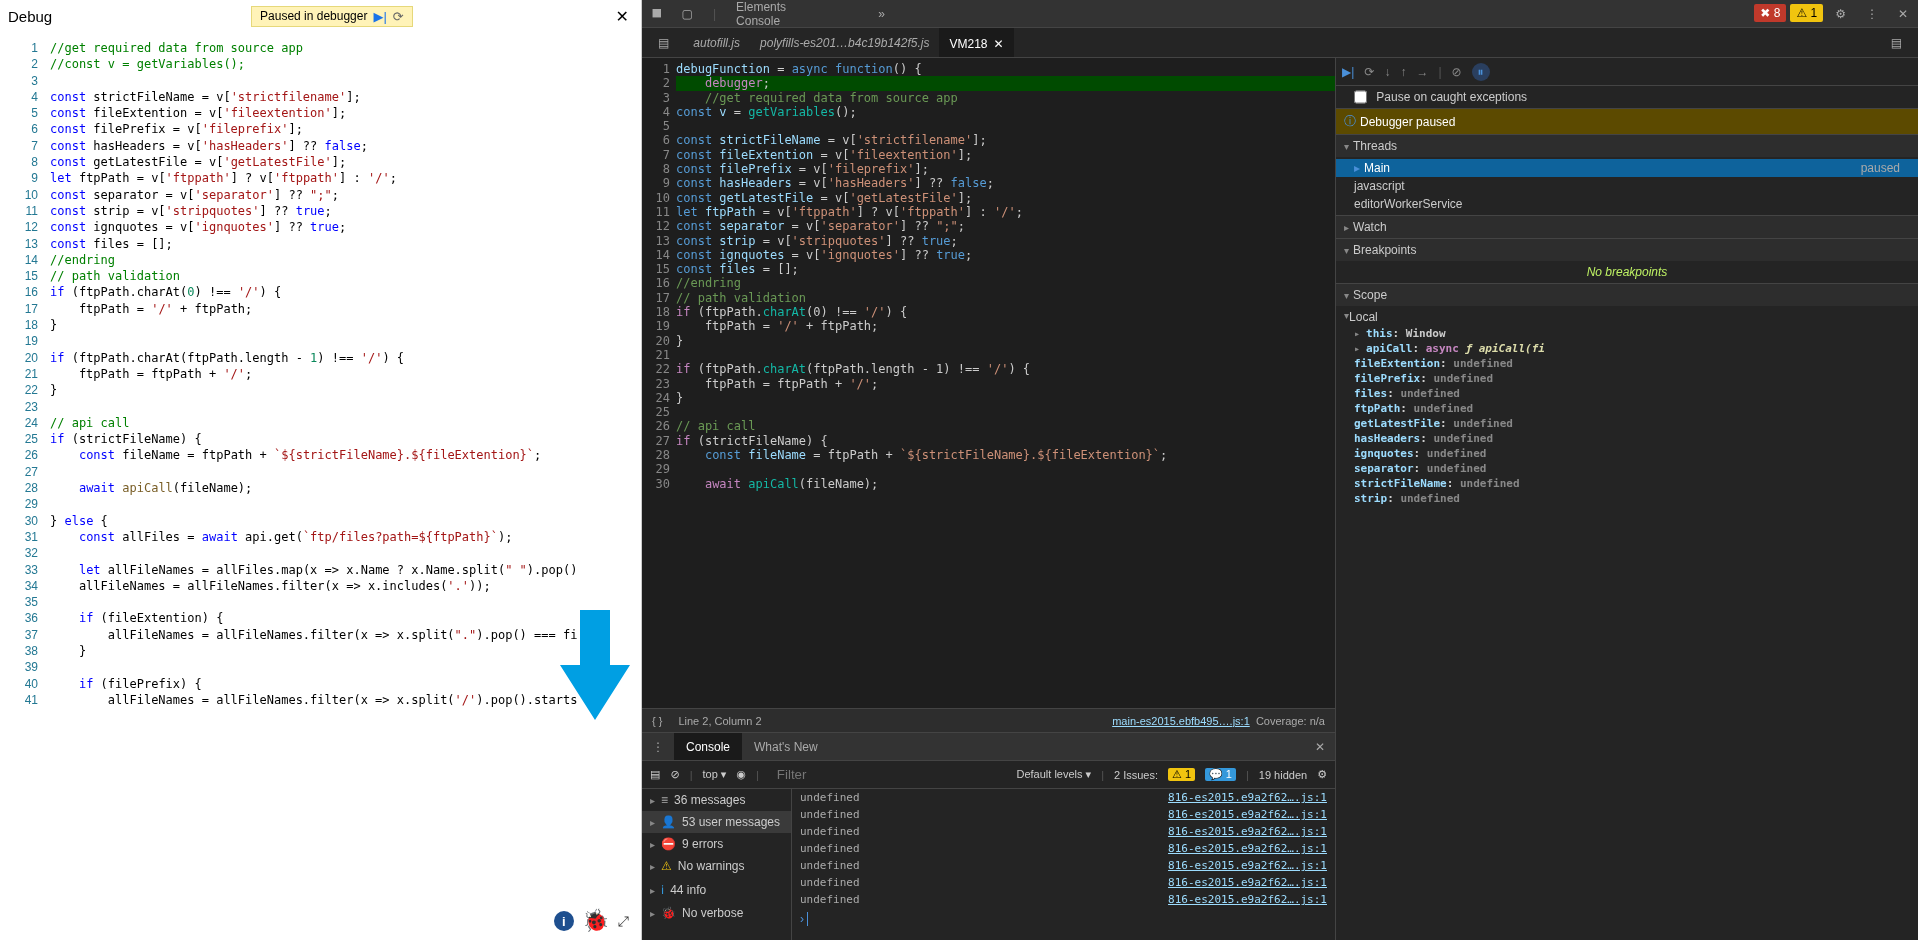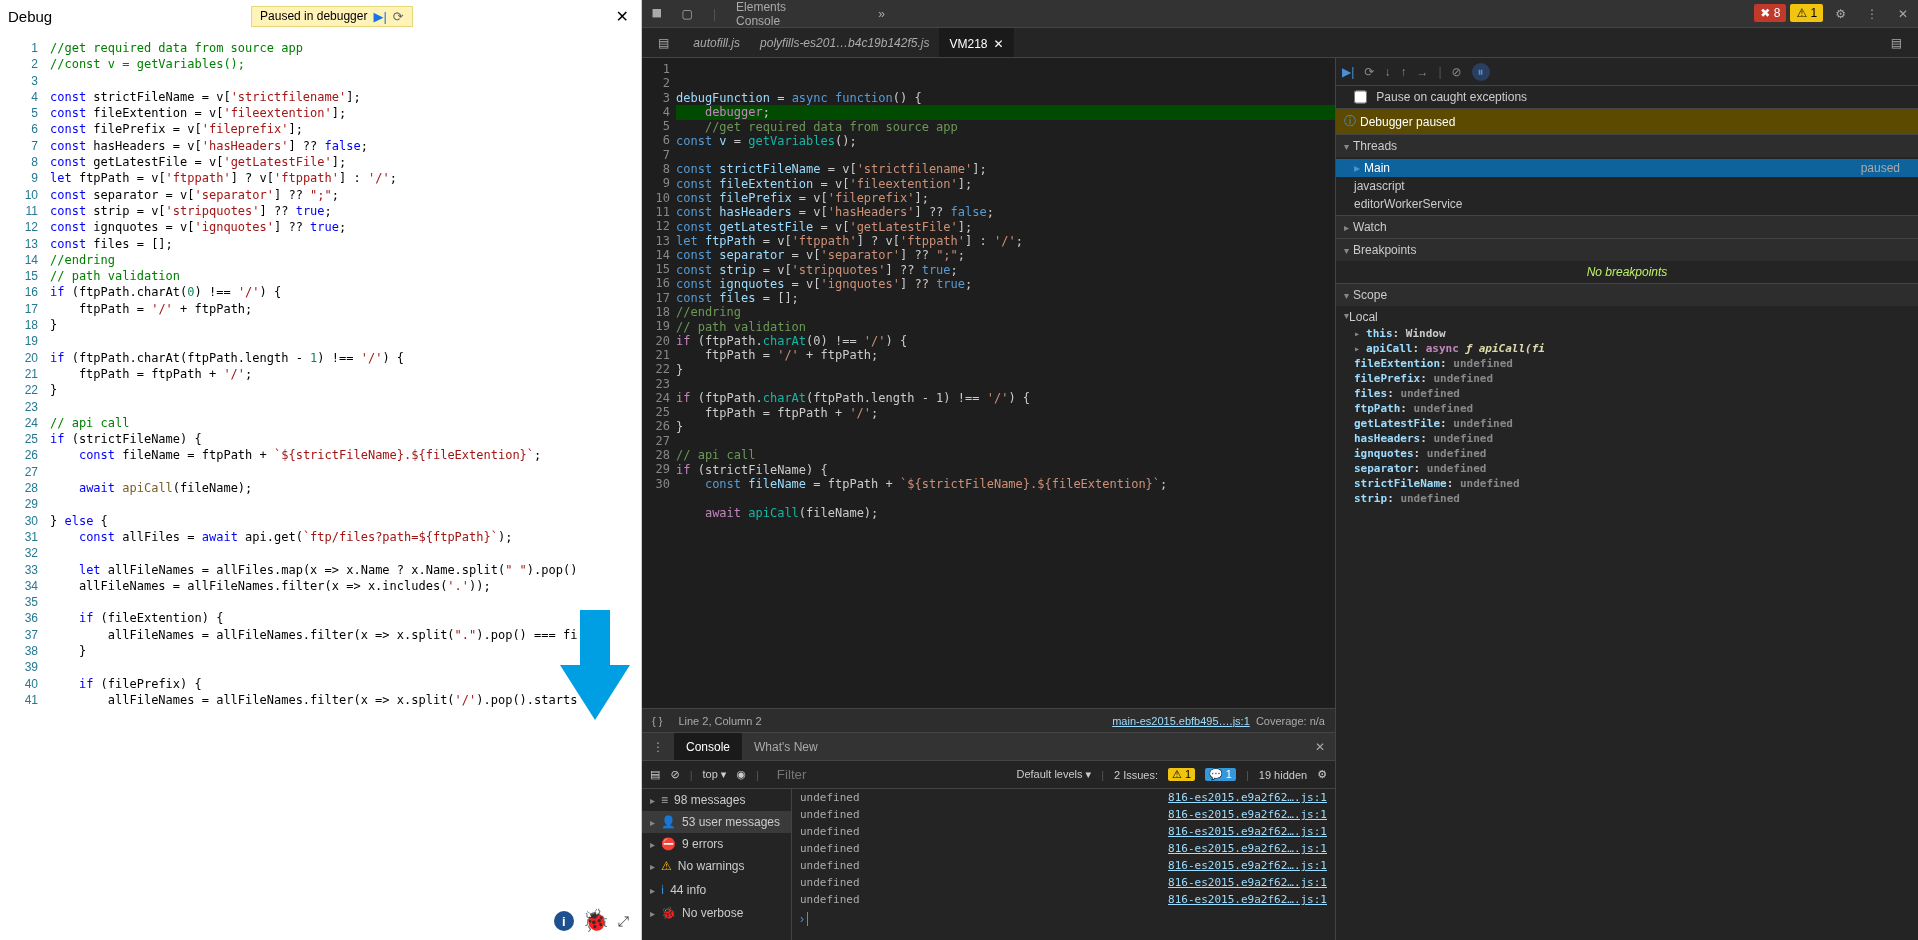--- a/index.html
+++ b/index.html
@@ -32,21 +32,21 @@
 .dt-tab.badge-err { background: #c0392b; color: #fff; border-radius: 2px; padding: 0 6px; margin: 4px 2px; height: 18px; }
 .dt-tab.badge-warn { background: #f1c40f; color: #000; border-radius: 2px; padding: 0 6px; margin: 4px 2px; height: 18px;}
 .dt-subtabs { height: 30px; background: #252525; display: flex; align-items: center; border-bottom: 1px solid #444; padding: 0 6px; gap: 4px; }
 .dt-filetab { padding: 0 10px; height: 100%; display: flex; align-items: center; color: #aaa; font-style: italic; }
 .dt-filetab.active { background: #1a1a1a; color: #fff; font-style: normal; border-top: 2px solid transparent; }
 .dt-filetab .x { margin-left: 6px; }
 .dt-main { flex: 1; display: flex; overflow: hidden; }
 .dt-src { width: 694px; display: flex; flex-direction: column; background: #1e1e1e; border-right: 1px solid #444;}
 .dt-src-code { flex: 1; display: flex; overflow: hidden; }
 .dt-gutter { width: 34px; text-align: right; padding-right: 6px; color: #888; font-family: Consolas, monospace; font-size: 12px; line-height: 14.3px; padding-top: 4px;}
-.dt-code { flex: 1; font-family: Consolas, monospace; font-size: 12px; line-height: 14.3px; padding-top: 4px; white-space: pre; margin-top: 29px; }
+.dt-code { flex: 1; font-family: Consolas, monospace; font-size: 12px; line-height: 14.3px; padding-top: 4px; white-space: pre; }
 .d-kw { color: #c586c0; }
 .d-fn { color: #14b8a6; }
 .d-str { color: #ce9178; }
 .d-com { color: #6a9955; }
 .d-var { color: #9cdcfe; }
 .d-def { color: #569cd6; }
 .d-op { color: #d4d4d4; }
 .hl-line { background: #004b00; display: inline-block; width: 100%; }
 .dt-sidebar { flex: 1; background: #242424; display: flex; flex-direction: column; font-size: 12px; overflow-y: auto;}
 .dbg-toolbar { height: 28px; display: flex; align-items: center; border-bottom: 1px solid #444; padding: 0 6px; gap: 10px;}
@@ -258,21 +258,21 @@
           <span style="background:#3498db;color:#fff;padding:0 4px;border-radius:2px;">💬 1</span>
           <span style="color:#555">|</span>
           <span>19 hidden</span>
           <span>⚙</span>
         </div>
         <div class="cd-body">
           <div class="cd-sidebar" id="cd-sidebar">
               <div class="cd-side-item ">
                 <span class="tri"></span>
                 <span style="color:#aaa">≡</span>
-                <span>98 messages</span>
+                <span>36 messages</span>
               </div>
               <div class="cd-side-item sel">
                 <span class="tri"></span>
                 <span style="color:#aaa">👤</span>
                 <span>53 user messages</span>
               </div>
               <div class="cd-side-item ">
                 <span class="tri"></span>
                 <span style="color:#e74c3c">⛔</span>
                 <span>9 errors</span>

